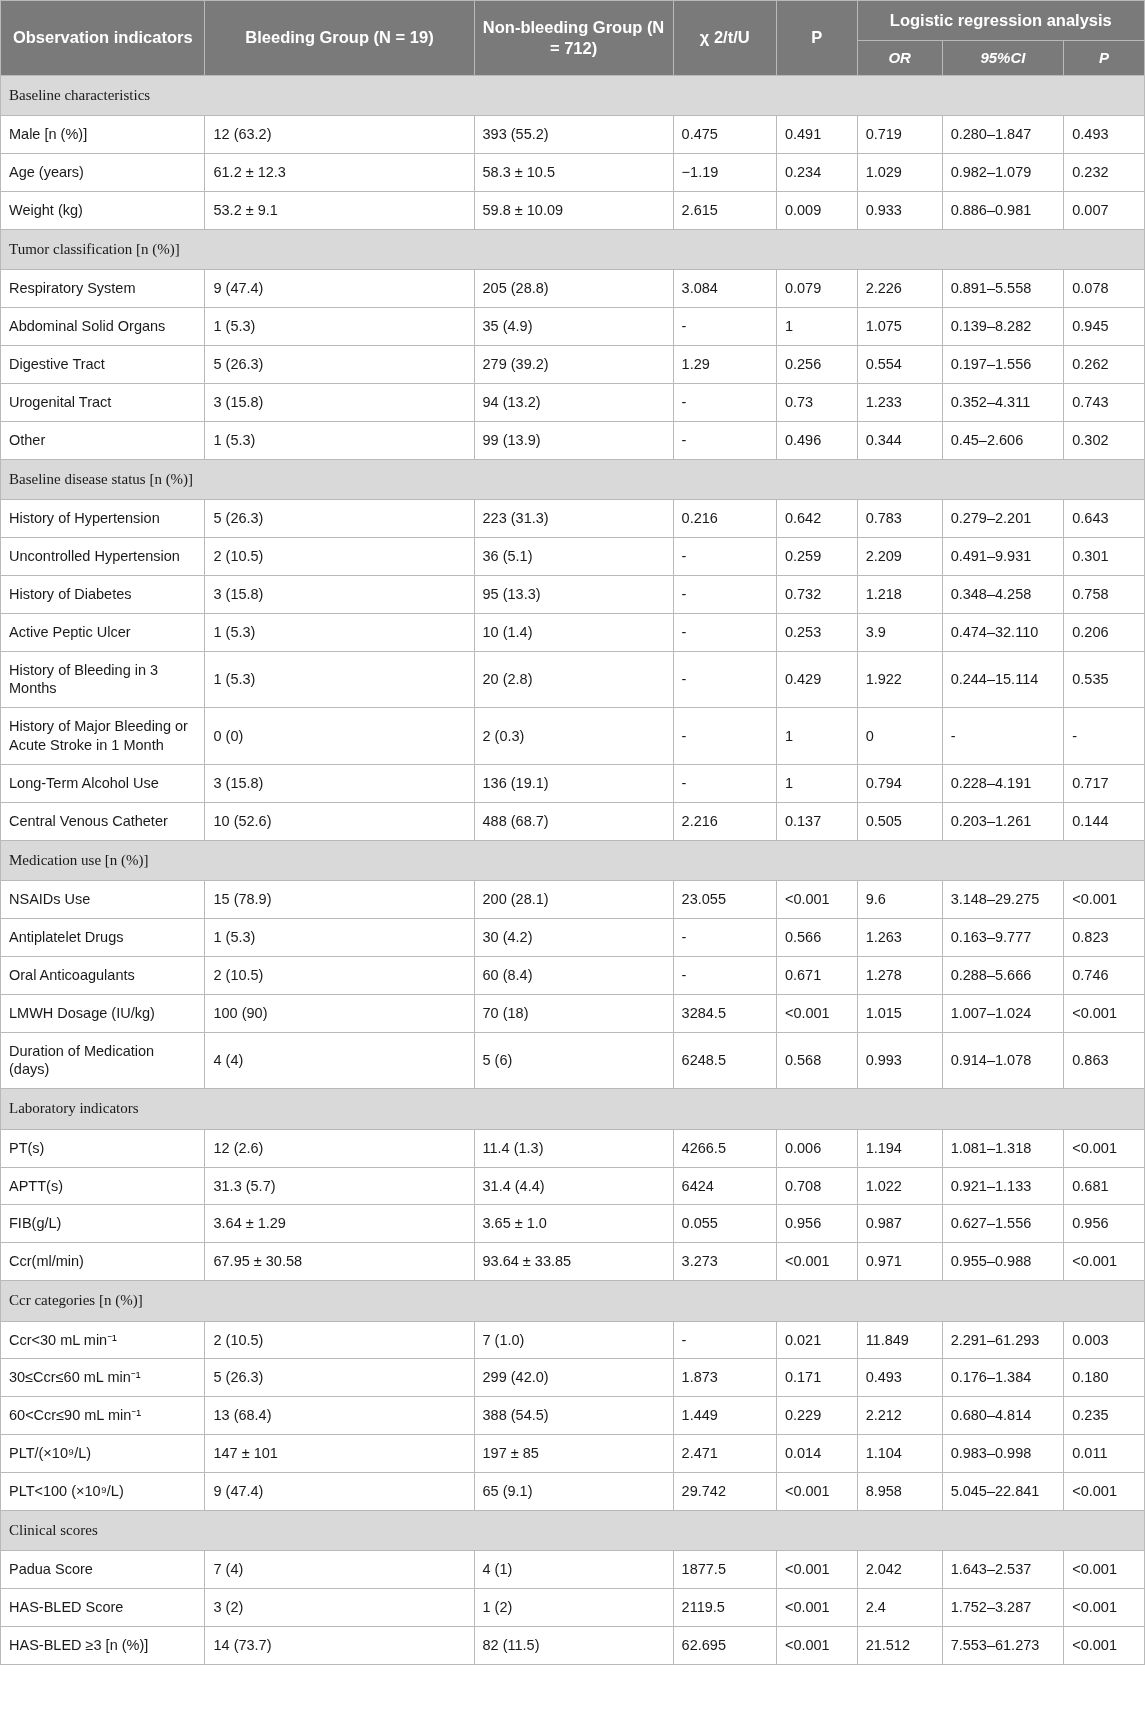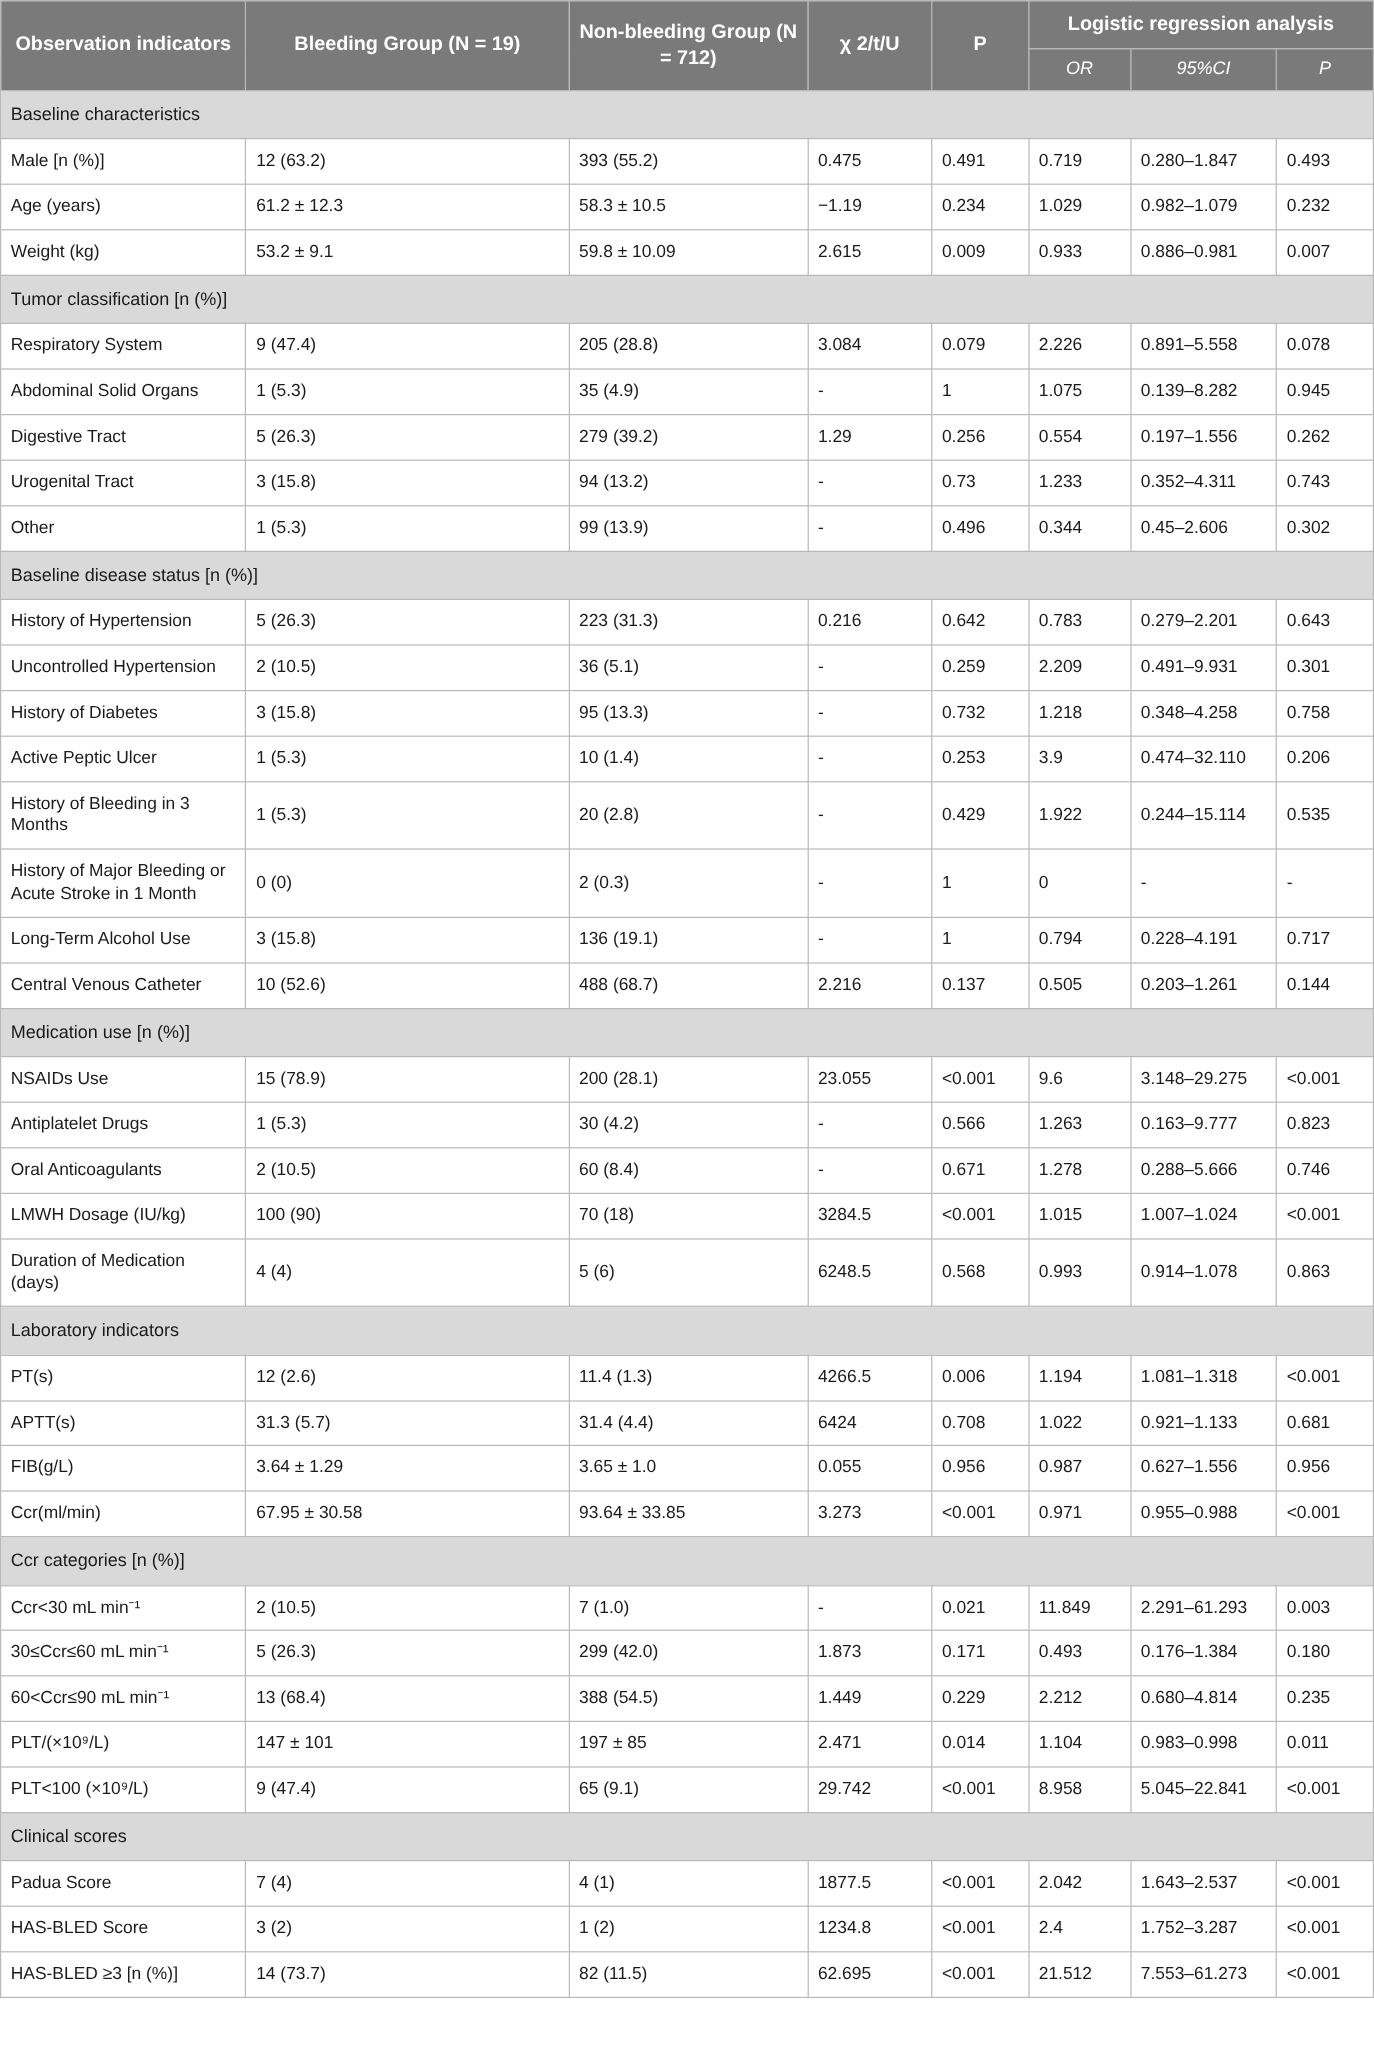--- a/index.html
+++ b/index.html
@@ -31,35 +31,36 @@
   thead th {
     background: #7a7a7a;
     color: #ffffff;
     font-weight: bold;
     text-align: center;
     border: 1px solid #8f8f8f;
     font-size: 16.5px;
     padding: 10px 6px;
   }
   thead th.sub {
-    font-weight: normal;
+    font-weight: bold;
     font-style: italic;
     font-size: 15px;
     padding: 7px 6px;
   }
   tbody td {
     background: #ffffff;
     text-align: left;
     font-size: 14.5px;
   }
   tr.section-row td {
     background: #d9d9d9;
     font-size: 15px;
     padding: 10px 8px;
     border: 1px solid #b9b9b9;
+    font-family: Liberation Serif, serif;
   }
   .col-ind { width: 190px; }
   .col-bleed { width: 250px; }
   .col-nonbleed { width: 185px; }
   .col-chi { width: 96px; }
   .col-p { width: 75px; }
   .col-or { width: 79px; }
   .col-ci { width: 113px; }
   .col-p2 { width: 75px; }
 </style>
@@ -422,21 +423,21 @@
           <td>1877.5</td>
           <td>&lt;0.001</td>
           <td>2.042</td>
           <td>1.643–2.537</td>
           <td>&lt;0.001</td>
         </tr>
         <tr>
           <td>HAS-BLED Score</td>
           <td>3 (2)</td>
           <td>1 (2)</td>
-          <td>1234.8</td>
+          <td>2119.5</td>
           <td>&lt;0.001</td>
           <td>2.4</td>
           <td>1.752–3.287</td>
           <td>&lt;0.001</td>
         </tr>
         <tr>
           <td>HAS-BLED ≥3 [n (%)]</td>
           <td>14 (73.7)</td>
           <td>82 (11.5)</td>
           <td>62.695</td>

